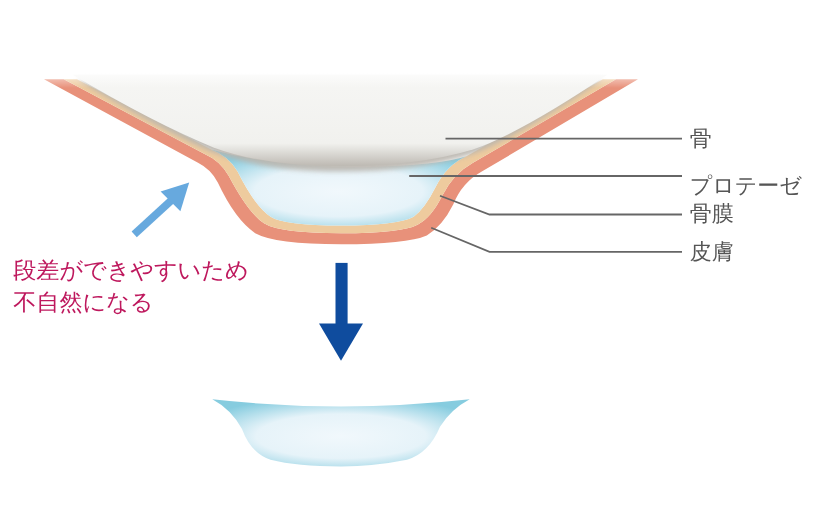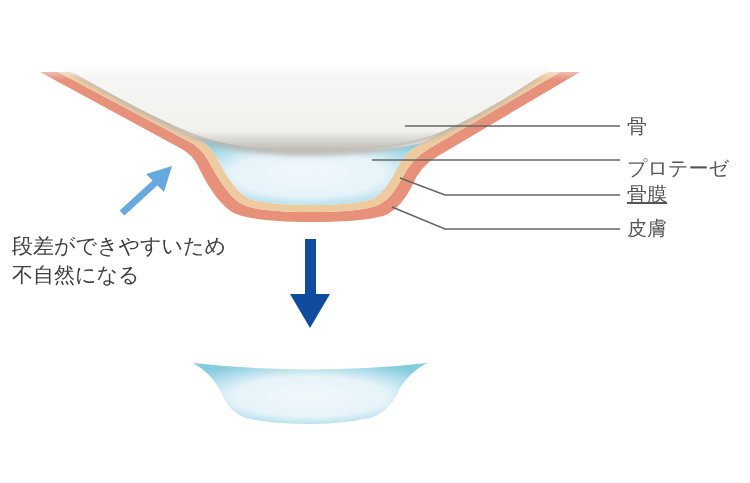--- a/index.html
+++ b/index.html
@@ -1,20 +1,20 @@
 <!DOCTYPE html>
 <html><head>
   <meta charset="utf-8">
   <style>
     html, body { margin: 0; padding: 0; background: #ffffff; }
     body { width: 750px; height: 483px; position: relative; overflow: hidden;
            font-family: "DejaVu Sans", "Liberation Sans", sans-serif; }
     #stage { position: absolute; left: 0; top: 0; width: 750px; height: 483px; }
     .label { position: absolute; font-size: 20px; color: #555555; line-height: 1; white-space: nowrap; }
-    .note { position: absolute; left: 12px; top: 232px; font-size: 21px; color: #404040; line-height: 29px; }
+    .note { position: absolute; left: 12px; top: 232px; font-size: 21px; color: #be185d; line-height: 29px; }
     .note span { display: block; }
   </style>
 </head>
 <body>
 
 <svg id="stage" viewBox="0 0 750 483" xmlns="http://www.w3.org/2000/svg">
   <defs>
     <radialGradient id="protoGrad" cx="50%" cy="55%" r="60%">
       <stop offset="0%" stop-color="#F1F8FC"></stop>
       <stop offset="55%" stop-color="#E6F3F9"></stop>
@@ -61,19 +61,19 @@
   <g fill="#0F4C9E">
     <rect x="305" y="239" width="11" height="57"></rect>
     <polygon points="290,294 330,294 310,328"></polygon>
   </g>
 
   <path d="M193,363 Q310,376 427,363 Q410,372 400,388 Q390,412 370,418 Q340,424 310,424 Q270,424 246,418 Q228,412 220,390 Q210,372 193,363 Z" fill="url(#protoGrad)"></path>
 </svg>
 
 <div class="label" style="left:627px; top:116px;">骨</div>
 <div class="label" style="left:627px; top:158px;">プロテーゼ</div>
-<div class="label" style="left:627px; top:184px;text-decoration:underline;">骨膜</div>
+<div class="label" style="left:627px; top:184px;">骨膜</div>
 <div class="label" style="left:627px; top:218px;">皮膚</div>
 
 <div class="note">
   <span>段差ができやすいため</span>
   <span>不自然になる</span>
 </div>
 
 </body></html>

